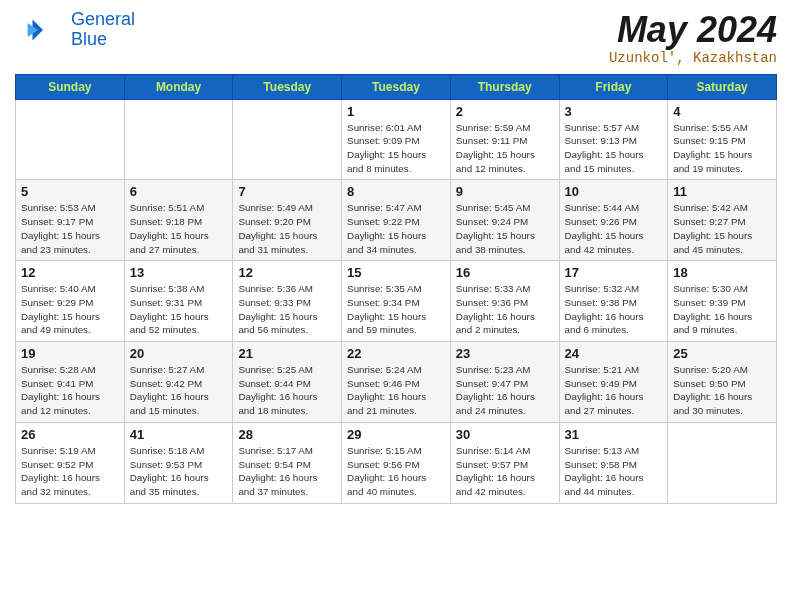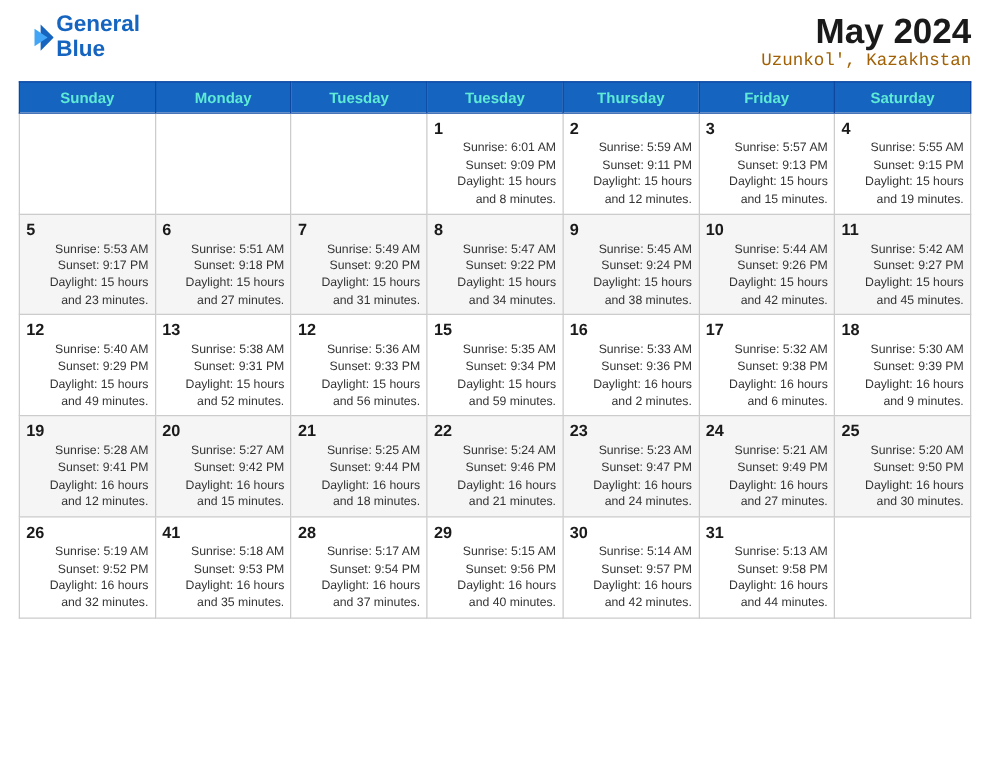--- a/index.html
+++ b/index.html
@@ -19,54 +19,56 @@
       align-items: flex-start;
       margin-bottom: 8px;
     }
     .logo {
       display: flex;
       align-items: center;
       gap: 2px;
     }
     .logo-text {
       font-size: 18px;
+      font-weight: normal;
+      color: #1a1a1a;
+      line-height: 1.1;
+      margin-left: 26px;
+    }
+    .logo-text span {
+      color: #1565c0;
+    }
+    .logo-icon {
+      width: 28px;
+      height: 28px;
+    }
+    .title-block {
+      text-align: right;
+    }
+    .month-title {
+      font-size: 36px;
       font-weight: bold;
       color: #1a1a1a;
       line-height: 1.1;
-    }
-    .logo-text span {
-      color: #1565c0;
-    }
-    .logo-icon {
-      width: 28px;
-      height: 28px;
-    }
-    .title-block {
-      text-align: right;
-    }
-    .month-title {
-      font-size: 28px;
-      font-weight: bold;
-      color: #1a1a1a;
-      line-height: 1.1;
+      font-style: italic;
     }
     .location {
       font-size: 14px;
       color: #a16207;
       font-family: Liberation Mono, monospace;
     }
     
     .calendar {
       width: 100%;
       border-collapse: collapse;
       font-size: 10.5px;
     }
     .calendar thead tr th {
       background: #1565c0;
-      color: #5eead4;
+      color: #bef264;
       padding: 5px 4px;
       text-align: center;
       font-size: 12px;
       font-weight: bold;
       border: 1px solid #0d47a1;
     }
     .calendar tbody tr td {
       border: 1px solid #ccc;
       vertical-align: top;
       padding: 4px 5px;
@@ -81,21 +83,20 @@
       font-size: 13px;
       font-weight: bold;
       color: #1a1a1a;
       display: block;
       margin-bottom: 2px;
     }
     .day-info {
       font-size: 9.8px;
       color: #333;
       line-height: 1.4;
-      text-align: right;
     }
     .empty-cell {
       background: #fff !important;
     }
   </style>
 </head>
 <body>
 
 <div class="page">
   <div class="header">

